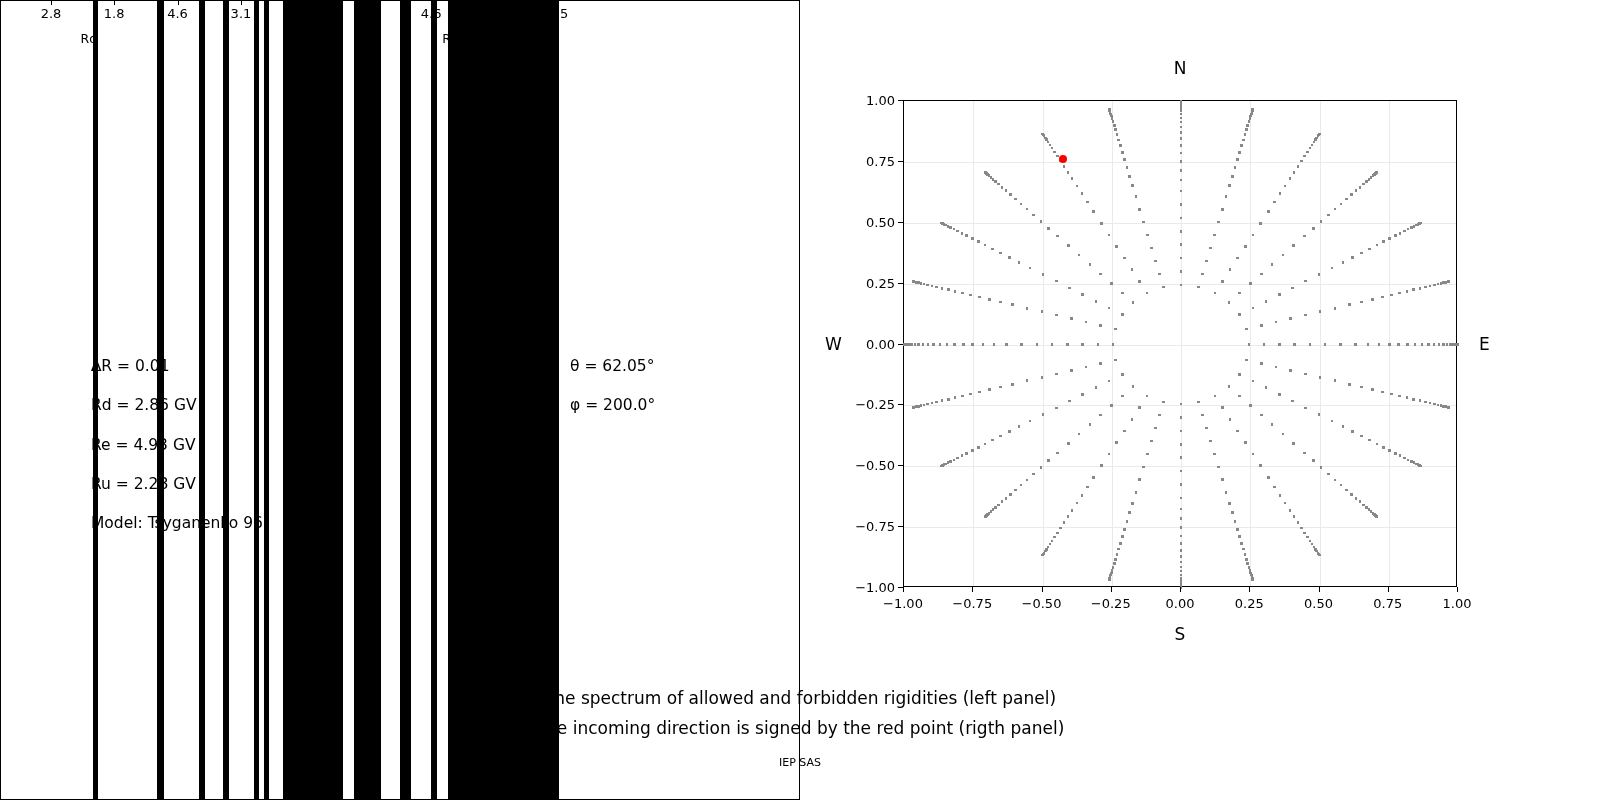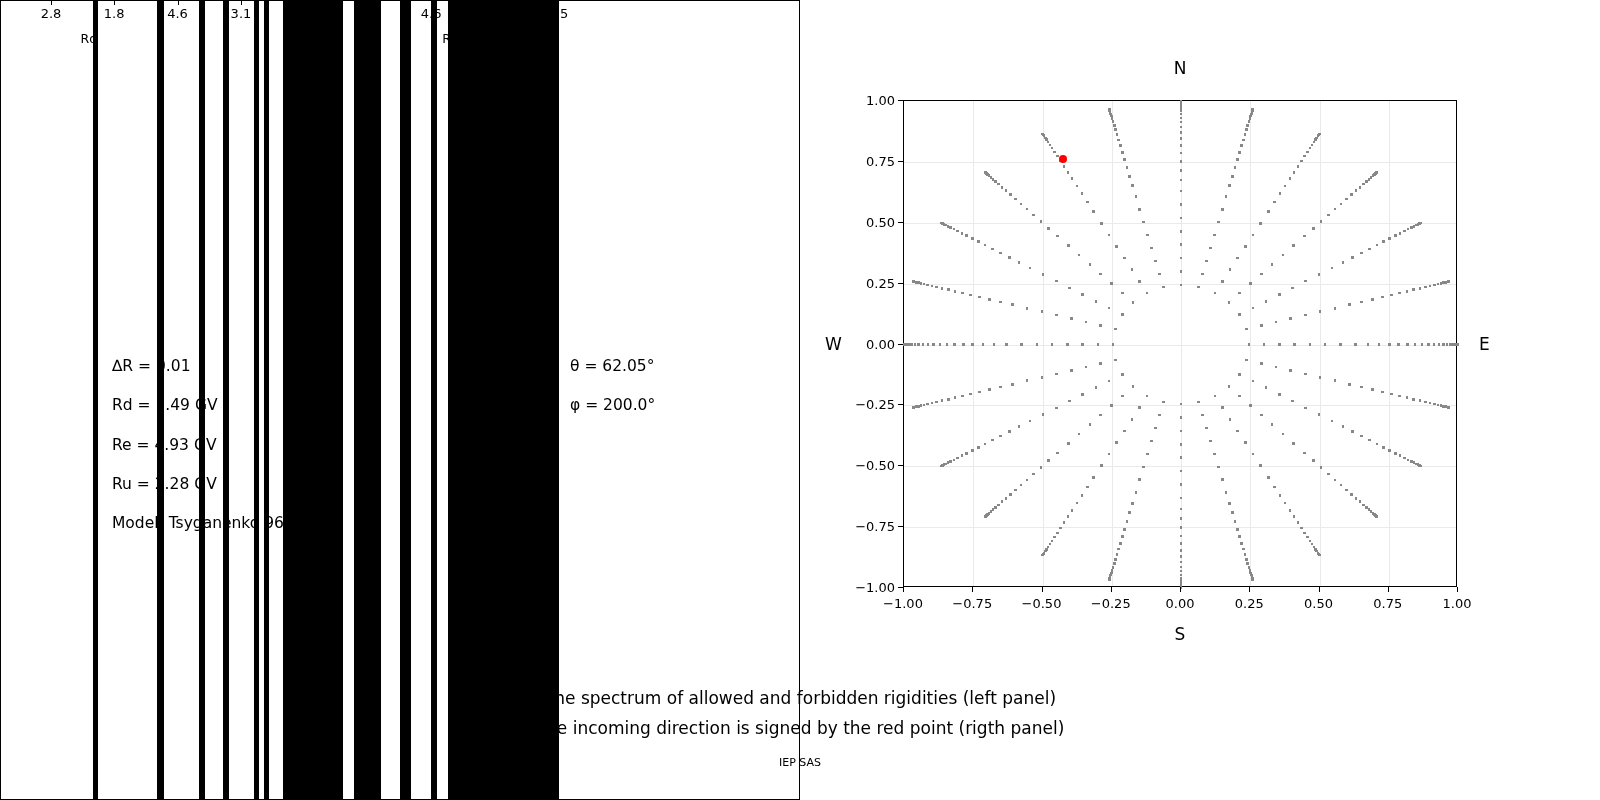--- a/index.html
+++ b/index.html
@@ -92,21 +92,21 @@
     transform: translateX(-50%);
     white-space: nowrap;
   }
 
   
   .param {
     position: absolute;
     font-size: 15.5px;
     white-space: nowrap;
   }
-  .param-left { left: 112px; }
+  .param-left { left: 91px; }
   .param-right { left: 570px; }
 
   
   #right-panel { left: 800px; top: 0; width: 800px; height: 800px; }
 
   #polar-axes {
     position: absolute;
     left: 103px;   
     top: 100px;
     width: 554px;  
@@ -247,21 +247,21 @@
       </div>
       <div class="marker" style="left: 291.682px;">
         <div class="mlabel">Re</div>
       </div>
       <div class="marker" style="left: 450.205px;">
         <div class="mlabel">Ru</div>
       </div>
     </div>
 
   <div class="param param-left" style="top:357px;">∆R = 0.01</div>
-  <div class="param param-left" style="top:396px;">Rd = 1.49 GV</div>
+  <div class="param param-left" style="top:396px;">Rd = 2.86 GV</div>
   <div class="param param-left" style="top:436px;">Re = 4.93 GV</div>
   <div class="param param-left" style="top:475px;">Ru = 2.28 GV</div>
   <div class="param param-left" style="top:514px;">Model: Tsyganenko 96</div>
 
   <div class="param param-right" style="top:357px;">θ = 62.05°</div>
   <div class="param param-right" style="top:396px;">φ = 200.0°</div>
 </div>
 
 <div class="abs" id="right-panel">
   <div id="polar-axes">

